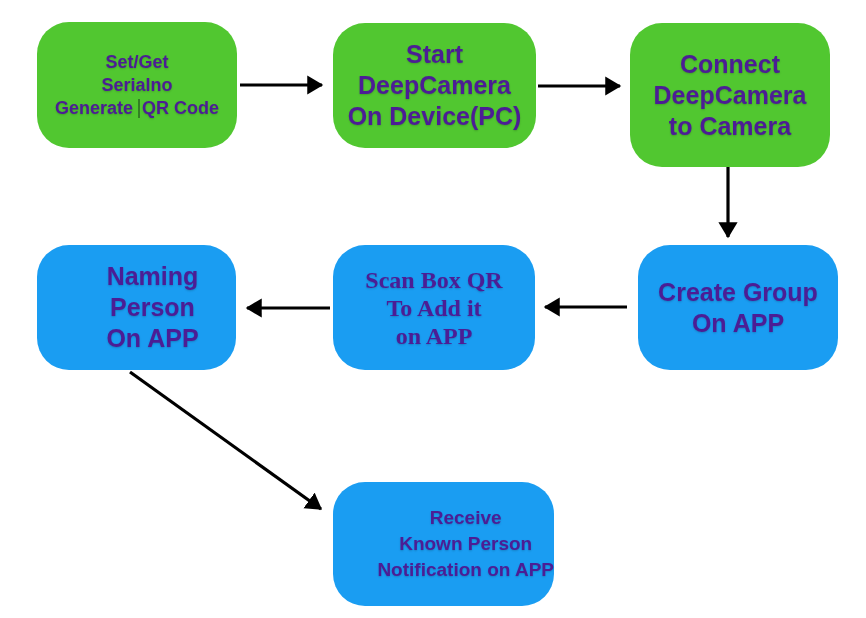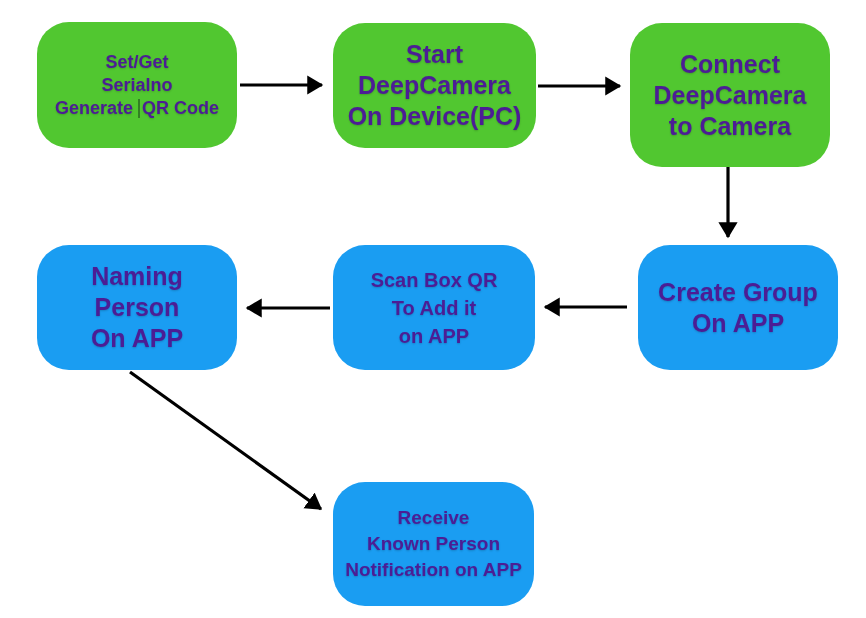--- a/index.html
+++ b/index.html
@@ -10,21 +10,21 @@
   .node {
     position:absolute; border-radius:32px; color:#4c1d95;
     display:flex; align-items:center; justify-content:center;
     text-align:center; font-weight:bold;
     text-shadow:0 1px 2px rgba(0,0,0,0.18);
   }
   .node.green { background:#51c730; }
   .node.blue  { background:#1a9df2; }
   .fs18 { font-size:18px; line-height:23px; }
   .fs25 { font-size:25px; line-height:31px; }
-  .fs20 { font-size:20px; line-height:28px; }
+  .fs20 { font-size:24px; line-height:28px;font-family:Liberation Serif, serif; }
   .fs19 { font-size:19px; line-height:26px; }
   .caret {
     display:inline-block; width:2px; height:19px;
     background:rgba(25,70,25,0.55); vertical-align:-4px; margin:0 2px 0 5px;
   }
   svg.arrows { position:absolute; left:0; top:0; pointer-events:none; }
 </style>
 </head>
 <body>
 
@@ -76,29 +76,29 @@
   </div>
 
   <div class="node blue fs20" style="left:333px;top:245px;width:202px;height:125px;">
     <div>
       <div>Scan Box QR</div>
       <div>To Add it</div>
       <div>on APP</div>
     </div>
   </div>
 
-  <div class="node blue fs25" style="left:37px;top:245px;width:200px;height:125px;">
+  <div class="node blue fs25" style="left:37px;top:245px;width:167px;height:125px;padding-left:32px;">
     <div>
       <div>Naming</div>
       <div>Person</div>
       <div>On APP</div>
     </div>
   </div>
 
-  <div class="node blue fs19" style="left:333px;top:482px;width:201px;height:124px;">
+  <div class="node blue fs19" style="left:333px;top:482px;width:221px;height:124px;justify-content:flex-end;">
     <div>
       <div>Receive</div>
       <div>Known Person</div>
       <div>Notification on APP</div>
     </div>
   </div>
 
 </div>
 
 </body></html>

